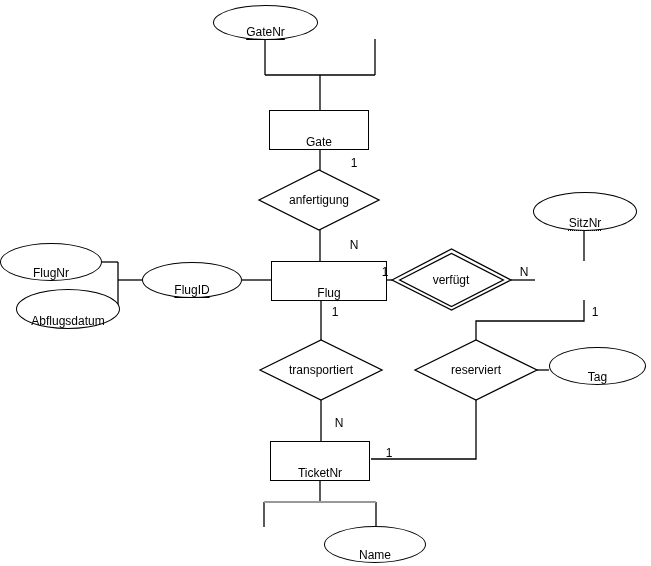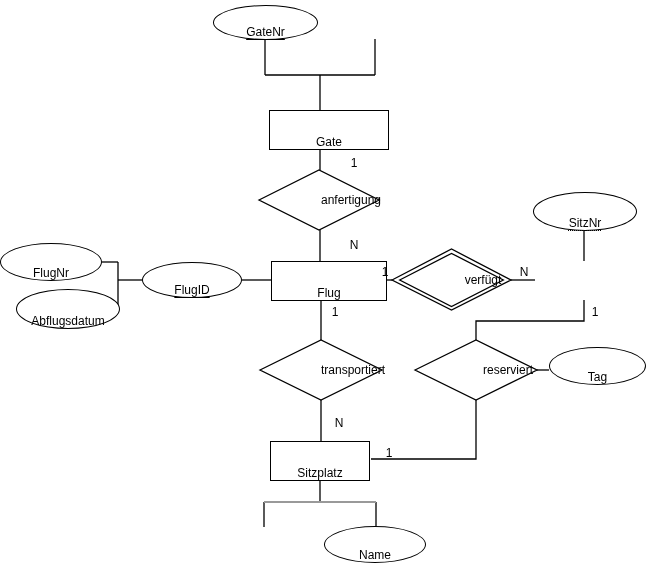--- a/index.html
+++ b/index.html
@@ -15,21 +15,21 @@
     white-space:nowrap;
   }
   .ellipse{border-radius:50%;}
   .inner-rect{
     position:absolute;left:6px;top:6px;right:6px;bottom:6px;
     border:1px solid #000;display:flex;align-items:center;justify-content:center;
   }
   .u-solid{text-decoration:underline;text-underline-offset:3px;}
   .u-dotted{text-decoration:underline dotted;text-underline-offset:3px;}
   .dlabel{
-    position:absolute;transform:translate(-50%,-50%);z-index:3;white-space:nowrap;margin-left:32px;
+    position:absolute;transform:translate(-50%,-50%);z-index:3;white-space:nowrap;
   }
   .card{
     position:absolute;transform:translate(-50%,-50%);z-index:3;white-space:nowrap;
   }
 </style>
 </head>
 <body>
 
 <div id="canvas">
 
@@ -61,26 +61,26 @@
     <path d="M264,502 H376" stroke="#999999" stroke-width="2" fill="none"></path>
     <g fill="#ffffff" stroke="#000000" stroke-width="1.3">
       <polygon points="259,200 319,170 379,200 319,230"></polygon>
       <polygon points="392,280 451.5,249 511,280 451.5,310"></polygon>
       <polygon points="399.7,280 451.5,253.4 503.3,280 451.5,306.6" fill="none"></polygon>
       <polygon points="260,370 321,340 382,370 321,400"></polygon>
       <polygon points="415,370 476,340 537,370 476,400"></polygon>
     </g>
   </svg>
 
-  <div class="node" style="left:269px;top:110px;width:120px;height:40px">Gate</div>
+  <div class="node" style="left:269px;top:110px;width:100px;height:40px">Gate</div>
 
   <div class="node" style="left:271px;top:261px;width:116px;height:40px">Flug</div>
 
 
-  <div class="node" style="left:270px;top:441px;width:100px;height:40px">Sitzplatz</div>
+  <div class="node" style="left:270px;top:441px;width:100px;height:40px">TicketNr</div>
 
   <div class="node ellipse" style="left:213px;top:5px;width:105px;height:35px">
     <span class="u-solid">GateNr</span>
   </div>
 
 
   <div class="node ellipse" style="left:0px;top:243px;width:102px;height:38px">FlugNr</div>
 
   <div class="node ellipse" style="left:16px;top:289px;width:104px;height:40px">Abflugsdatum</div>
 

